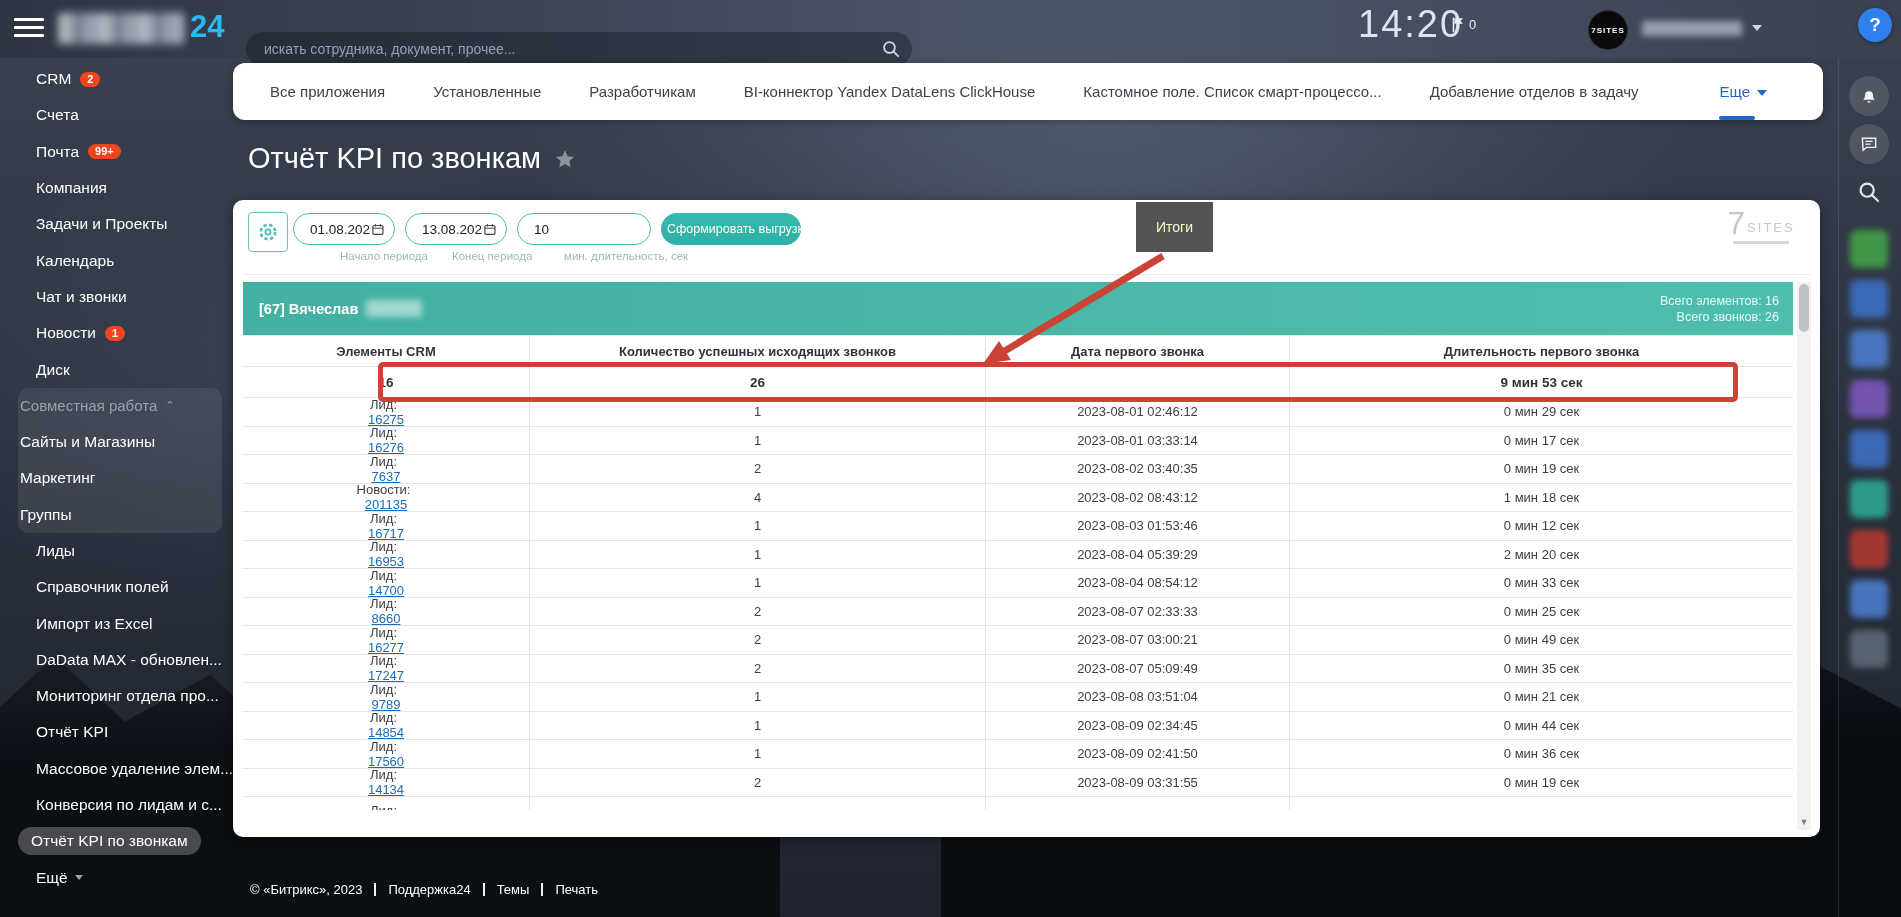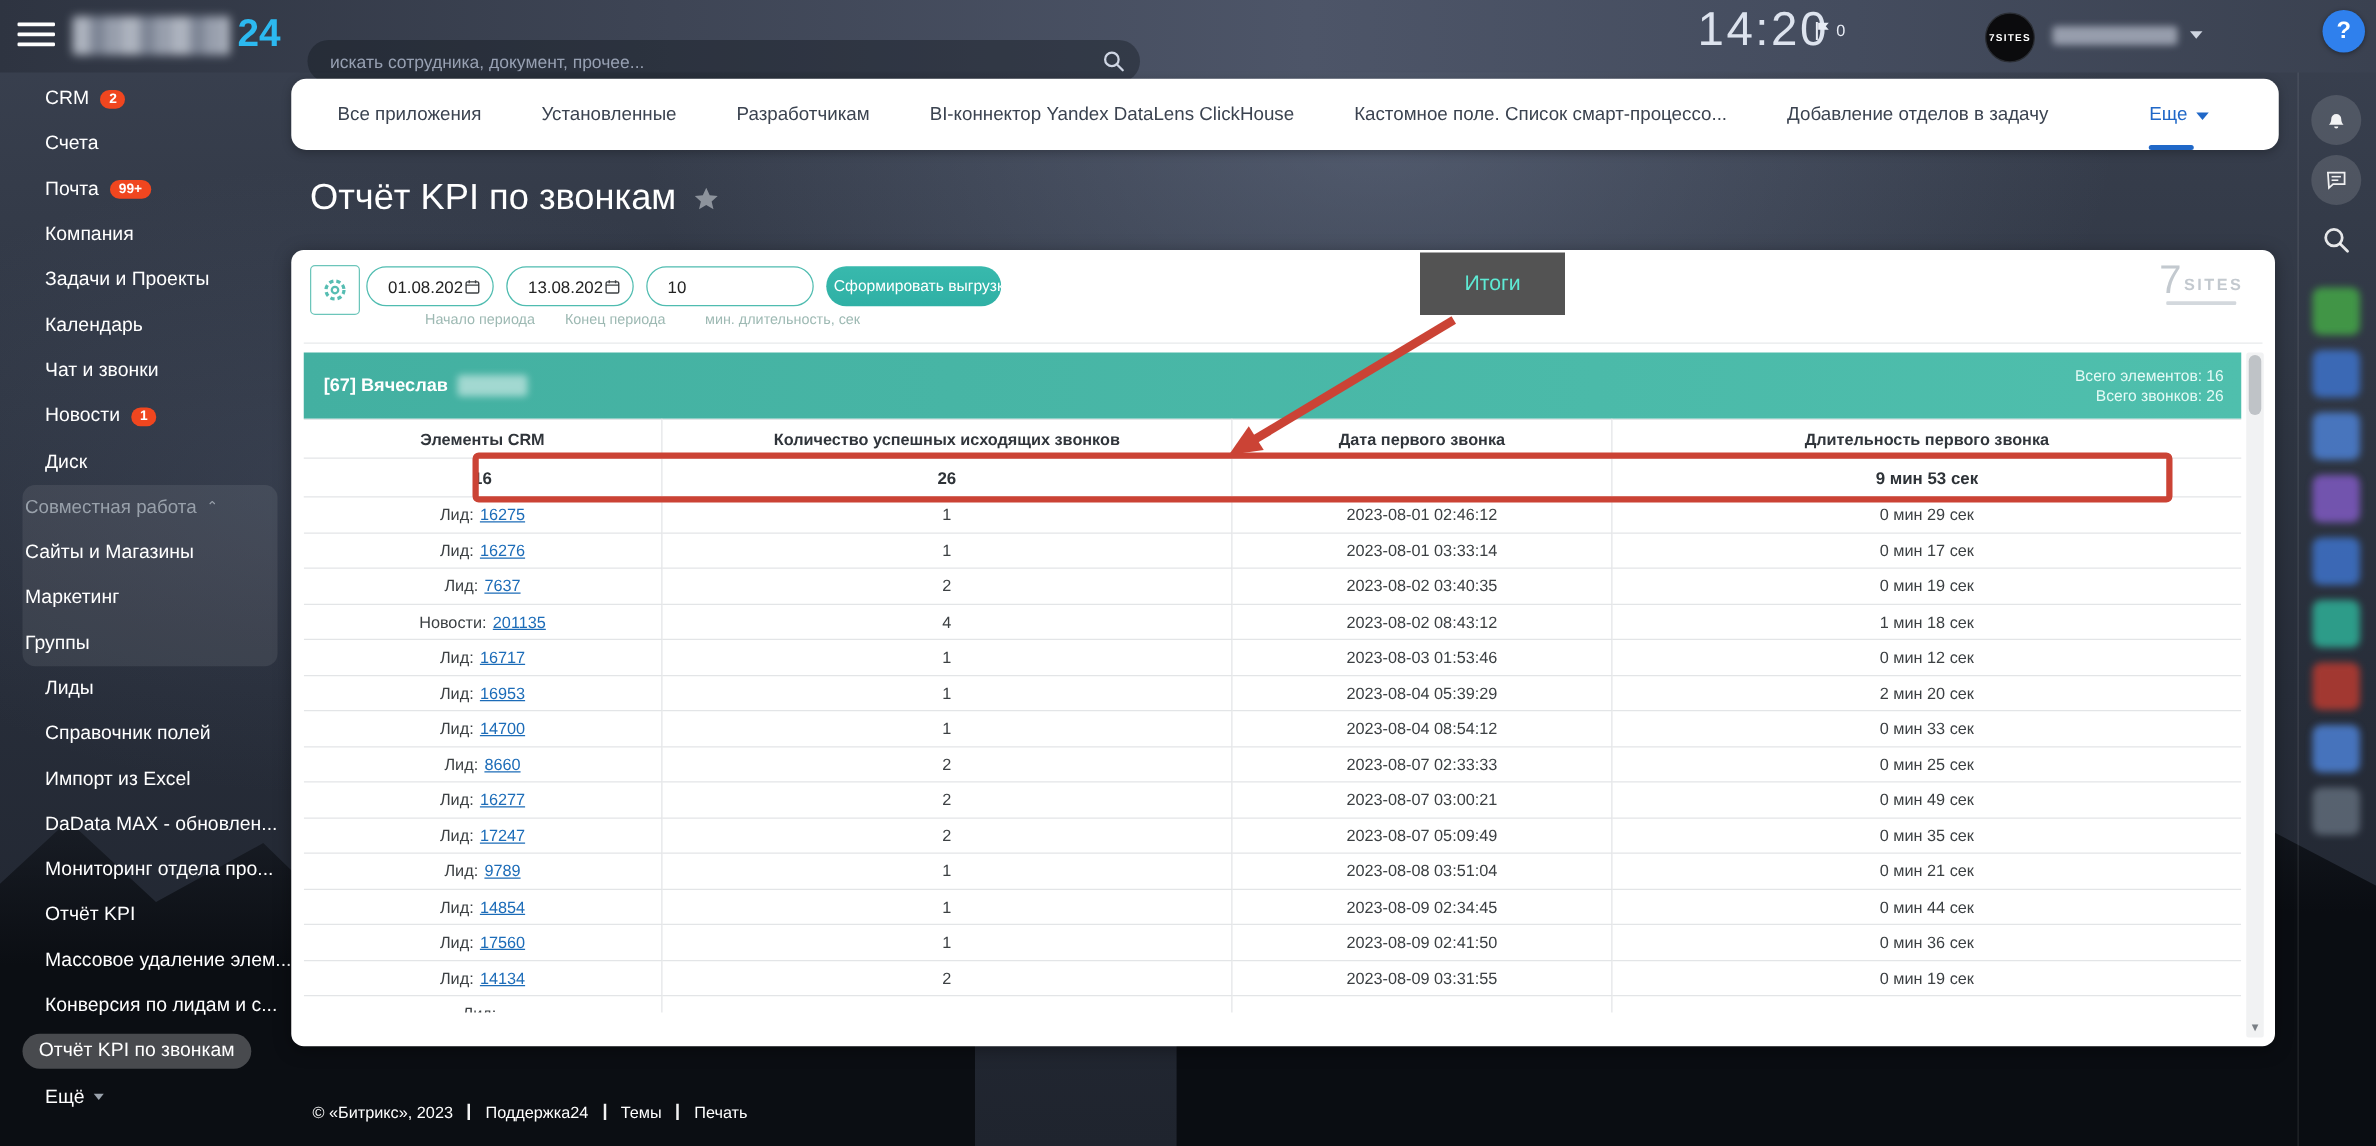--- a/index.html
+++ b/index.html
@@ -71,49 +71,49 @@
   .fpill{position:absolute;top:13px;height:32px;border:1.5px solid #4fbcb0;border-radius:17px;display:flex;align-items:center;
     box-sizing:border-box;background:#fff;padding:0 10px 0 14px;}
   .fpill input{border:0;outline:0;width:100%;font-size:13.5px;color:#222;font-family:"Liberation Sans",sans-serif;background:transparent;}
   .flabel{position:absolute;top:50px;font-size:11.5px;color:#9db9b3;white-space:nowrap;margin-left:41px;}
   .fbtn{position:absolute;left:428px;top:13px;width:140px;height:32px;border:0;border-radius:17px;background:linear-gradient(180deg,#38b9ad,#2fb0a5);
     color:#fff;font-size:12.5px;cursor:pointer;white-space:nowrap;font-family:"Liberation Sans",sans-serif;}
   .fdivider{position:absolute;left:10px;top:74px;width:1567px;height:1px;background:#e8eaec;}
   .vendor{position:absolute;left:1478px;top:8px;width:100px;height:58px;color:#c3c9cf;display:flex;flex-direction:column;align-items:center;}
   .vendor .row{display:flex;align-items:flex-end;gap:2px;}
   .vendor .mark{font-size:32px;font-weight:300;line-height:30px;}
-  .vendor .txt{font-size:13px;font-weight:bold;letter-spacing:2px;line-height:20px;}
+  .vendor .txt{font-size:13px;font-weight:normal;letter-spacing:2px;line-height:20px;}
   .vendor .micro{width:56px;height:3px;background:#d3d8dd;margin-top:3px;border-radius:1px;}
 
   .band{position:absolute;left:10px;top:82px;width:1550px;height:53px;background:linear-gradient(90deg,#43b0a1,#4fbfad);
     display:flex;align-items:center;justify-content:space-between;padding:0 14px 0 16px;box-sizing:border-box;}
   .band-left{display:flex;align-items:center;gap:8px;color:#fff;font-size:14.5px;font-weight:bold;}
   .name-blur{width:56px;height:17px;border-radius:3px;background:rgba(255,255,255,.5);filter:blur(3px);}
   .band-right{text-align:right;color:rgba(240,255,252,.92);font-size:12.5px;line-height:16px;}
 
   .thead,.trow,.tsummary{display:flex;}
   .table{position:absolute;left:10px;top:135px;width:1550px;}
   .c{box-sizing:border-box;border-right:1px solid #e3e5e7;border-bottom:1px solid #e3e5e7;display:flex;align-items:center;justify-content:center;
      font-size:13px;color:#3c4043;white-space:nowrap;overflow:hidden;}
   .c:last-child{border-right:0;}
   .c1{width:287px;}.c2{width:456px;}.c3{width:304px;}.c4{width:503px;}
   .thead .c{height:32px;font-weight:bold;color:#30353b;font-size:13px;border-top:1px solid #e3e5e7;}
   .tsummary .c{height:31px;font-weight:bold;color:#2e3338;font-size:13.5px;}
-  .trow .c{height:28.5px;}
+  .trow .c{height:28.5px;flex-direction:column;}
   #tbody{height:412px;overflow:hidden;}
   .tlabel{margin-right:5px;}
   .rlink{color:#1c6cb8;text-decoration:underline;cursor:pointer;}
 
   .vscroll{position:absolute;left:1564px;top:82px;width:14px;height:548px;background:#f1f2f3;border-radius:2px;}
   .vthumb{position:absolute;left:2px;top:2px;width:10px;height:48px;background:#bfc3c7;border-radius:5px;cursor:grab;}
   .vdown{position:absolute;left:0;bottom:0;width:14px;height:16px;display:flex;align-items:center;justify-content:center;color:#7a7f85;font-size:9px;cursor:pointer;}
 
   
-  .itogi{position:absolute;left:1136px;top:202px;width:116px;height:50px;background:rgba(74,74,74,.95);color:#5eead4;
-    display:flex;align-items:center;justify-content:center;font-size:17px;z-index:30;}
+  .itogi{position:absolute;left:1136px;top:202px;width:77px;height:50px;background:rgba(74,74,74,.95);color:#fef9c3;
+    display:flex;align-items:center;justify-content:center;font-size:14px;z-index:30;}
   #annot-svg{position:absolute;left:0;top:0;z-index:29;pointer-events:none;}
   .redbox{position:absolute;left:378px;top:362px;width:1360px;height:40px;border:5px solid #cb4335;border-radius:5px;z-index:28;pointer-events:none;box-sizing:border-box;}
 
   
   .footer{position:absolute;left:250px;top:882px;display:flex;align-items:center;gap:12px;color:#fff;font-size:13px;}
   .footer .sep{width:2px;height:13px;background:#fff;opacity:.95;}
   .footer .f-item{cursor:pointer;white-space:nowrap;}
   .footer .f-item:first-child{cursor:default;}
 </style>
 </head>

